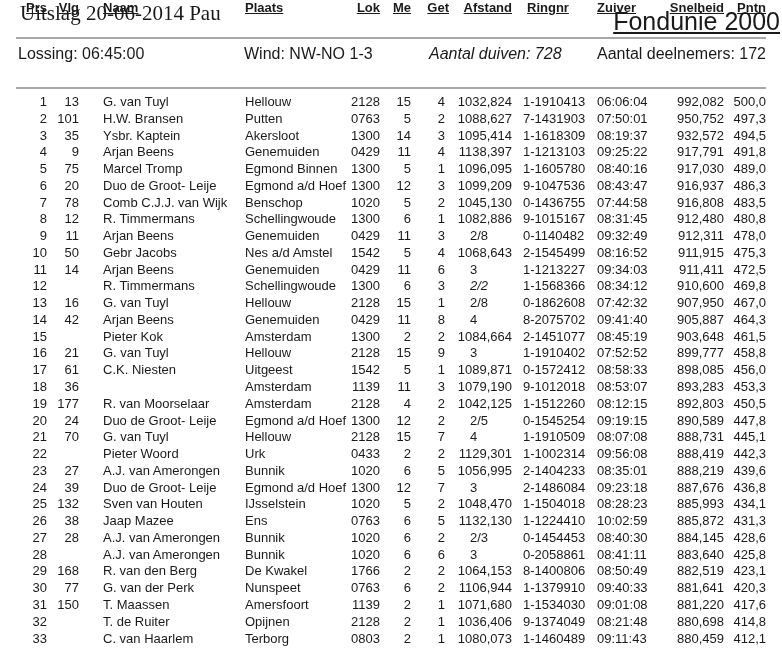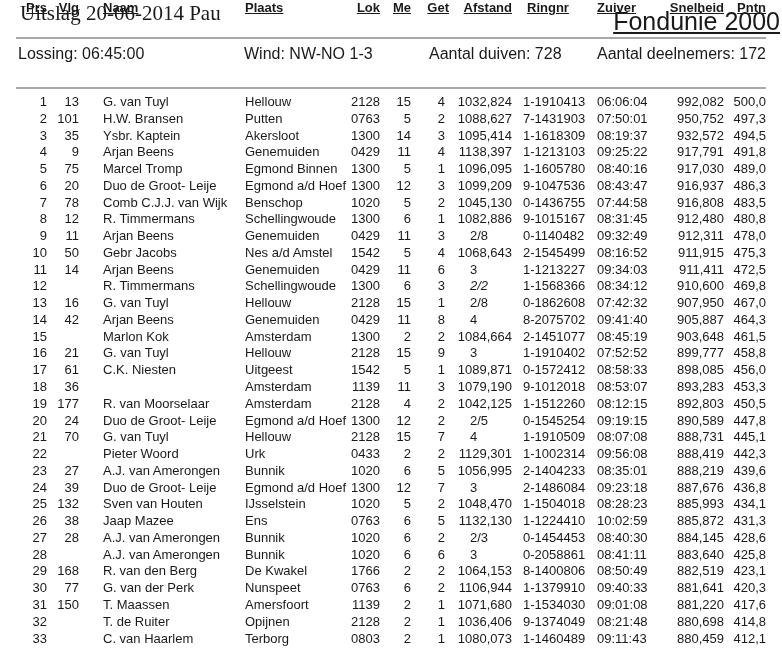--- a/index.html
+++ b/index.html
@@ -8,21 +8,21 @@
     font-family: "Liberation Sans", sans-serif; color: #1a1a1a;
   }
   .title-left { position: absolute; left: 20px; top: 1px; font-size: 21px; font-family: Liberation Serif, serif; }
   .title-right { position: absolute; right: 2px; top: 7px; font-size: 25px; text-decoration: underline; }
   .rule { position: absolute; left: 16px; width: 750px; height: 0; border-top: 2px solid #a8a8a8; }
   .rule.top { top: 37px; }
   .rule.head { top: 87px; }
   .info { position: absolute; top: 45px; font-size: 16px; }
   .info.lossing { left: 18px; }
   .info.wind { left: 244px; text-align: right; }
-  .info.duiven { left: 429px; }
+  .info.duiven { left: 429px; font-style: italic; }
   .info.deelnemers { right: 16px; }
   .hdr { position: absolute; top: 66px; font-size: 13px; font-weight: bold; text-decoration: underline; }
   .rows { position: absolute; left: 0; top: 94px; width: 782px; }
   .row { position: relative; height: 16.78px; font-size: 13px; }
   .cell { position: absolute; top: 0; white-space: nowrap; line-height: 16px; }
   .r { text-align: right; }
   .c { text-align: left; }
   
   .c-prs  { left: 20px;  width: 27px; }
   .c-vlg  { left: 50px;  width: 29px; }
@@ -272,21 +272,21 @@
     <div class="cell c-afst c" style="left: 470px; width: 46px;">4</div>
     <div class="cell c-ring">8-2075702</div>
     <div class="cell c-zuiv">09:41:40</div>
     <div class="cell r c-snel">905,887</div>
     <div class="cell r c-pntn">464,3</div>
   </div>
 
   <div class="row">
     <div class="cell r c-prs">15</div>
     <div class="cell r c-vlg"></div>
-    <div class="cell c-naam">Marlon Kok</div>
+    <div class="cell c-naam">Pieter Kok</div>
     <div class="cell c-plaats">Amsterdam</div>
     <div class="cell r c-lok">1300</div>
     <div class="cell r c-me">2</div>
     <div class="cell r c-get">2</div>
     <div class="cell r c-afst">1084,664</div>
     <div class="cell c-ring">2-1451077</div>
     <div class="cell c-zuiv">08:45:19</div>
     <div class="cell r c-snel">903,648</div>
     <div class="cell r c-pntn">461,5</div>
   </div>

